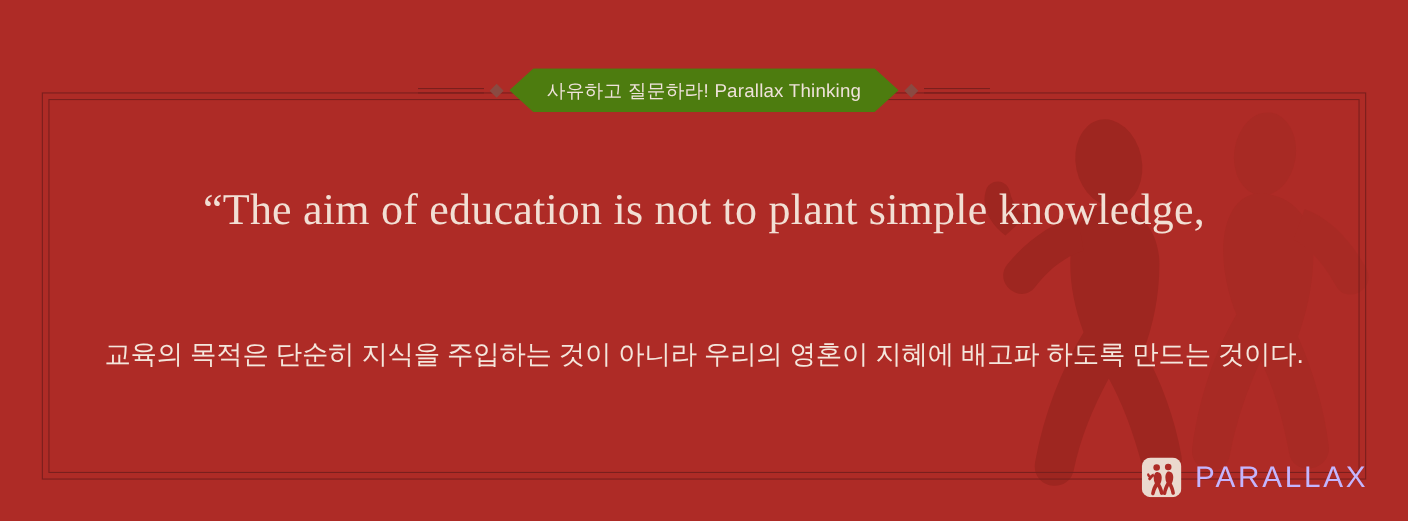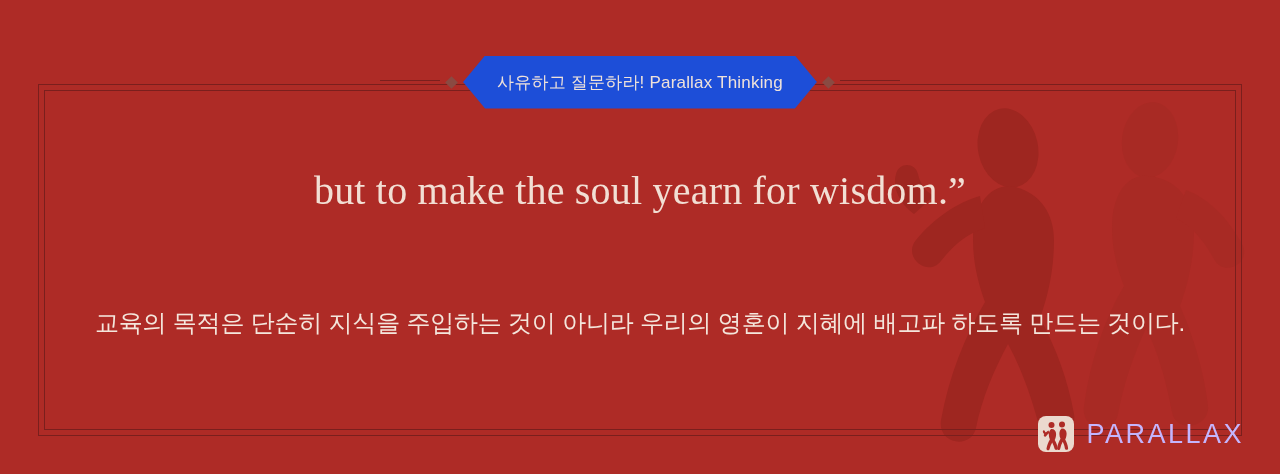--- a/index.html
+++ b/index.html
@@ -84,22 +84,22 @@
     width: 9px;
     height: 9px;
     background: #8A4A42;
     transform: rotate(45deg);
     margin: 0 7px;
     flex: none;
   }
 
   .banner-plate {
     position: relative;
-    height: 53px;
-    background: #1d4ed8;
+    height: 40px;
+    background: #4d7c0f;
     display: flex;
     align-items: center;
     justify-content: center;
     padding: 0 34px;
     clip-path: polygon(22px 0, calc(100% - 22px) 0, 100% 50%, calc(100% - 22px) 100%, 22px 100%, 0 50%);
     flex: none;
   }
   .banner-title {
     color: #EFE2DA;
     font-size: 17px;
@@ -183,21 +183,21 @@
     <div class="banner-rule"></div>
     <div class="banner-diamond"></div>
     <div class="banner-plate">
       <span class="banner-title">사유하고 질문하라! Parallax Thinking</span>
     </div>
     <div class="banner-diamond"></div>
     <div class="banner-rule"></div>
   </div>
 
   <div class="quote-en">
-    <span class="line">but to make the soul yearn for wisdom.”</span>
+    <span class="line">“The aim of education is not to plant simple knowledge,</span>
   </div>
 
   <div class="quote-ko">교육의 목적은 단순히 지식을 주입하는 것이 아니라 우리의 영혼이 지혜에 배고파 하도록 만드는 것이다.</div>
 
   <div class="logo">
     <svg class="logo-mark" viewBox="0 0 36 36" aria-hidden="true">
       <rect x="0" y="0" width="36" height="36" rx="8" fill="#EBD9CE"></rect>
       <g fill="#AE2B26">
         <circle cx="13.5" cy="9" r="3"></circle>
         <path d="M13.5 13 c3 0 4.6 2 4.6 5 c0 2.4 -0.6 4.4 -1.4 6 c1.6 2.6 2.6 5.4 3 8.2 c0.3 2 -2.8 2.4 -3.2 0.4 c-0.5 -2.4 -1.3 -4.4 -2.3 -6.2 c-1.2 2 -2.1 4.2 -2.6 6.6 c-0.4 2 -3.4 1.4 -3.1 -0.6 c0.6 -3.4 1.8 -6.4 3.4 -9 c-0.7 -1.6 -1.1 -3.2 -1.1 -4.8 c0 -3 1.7 -5.6 2.7 -5.6 z"></path>

